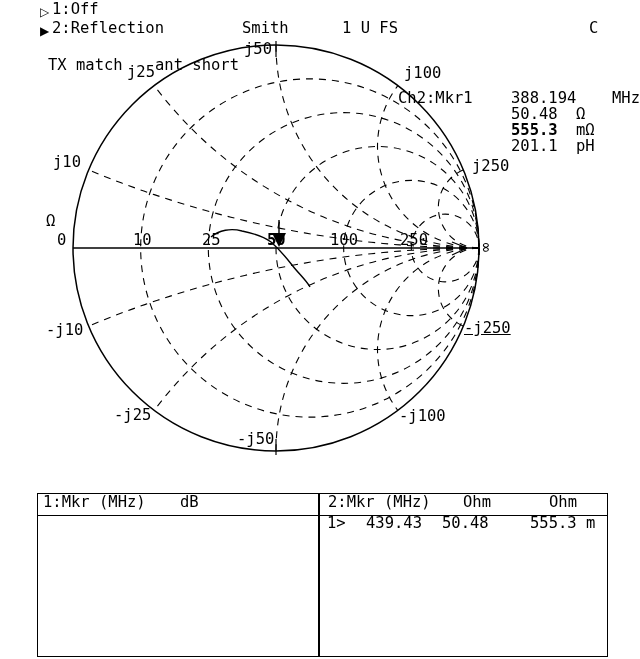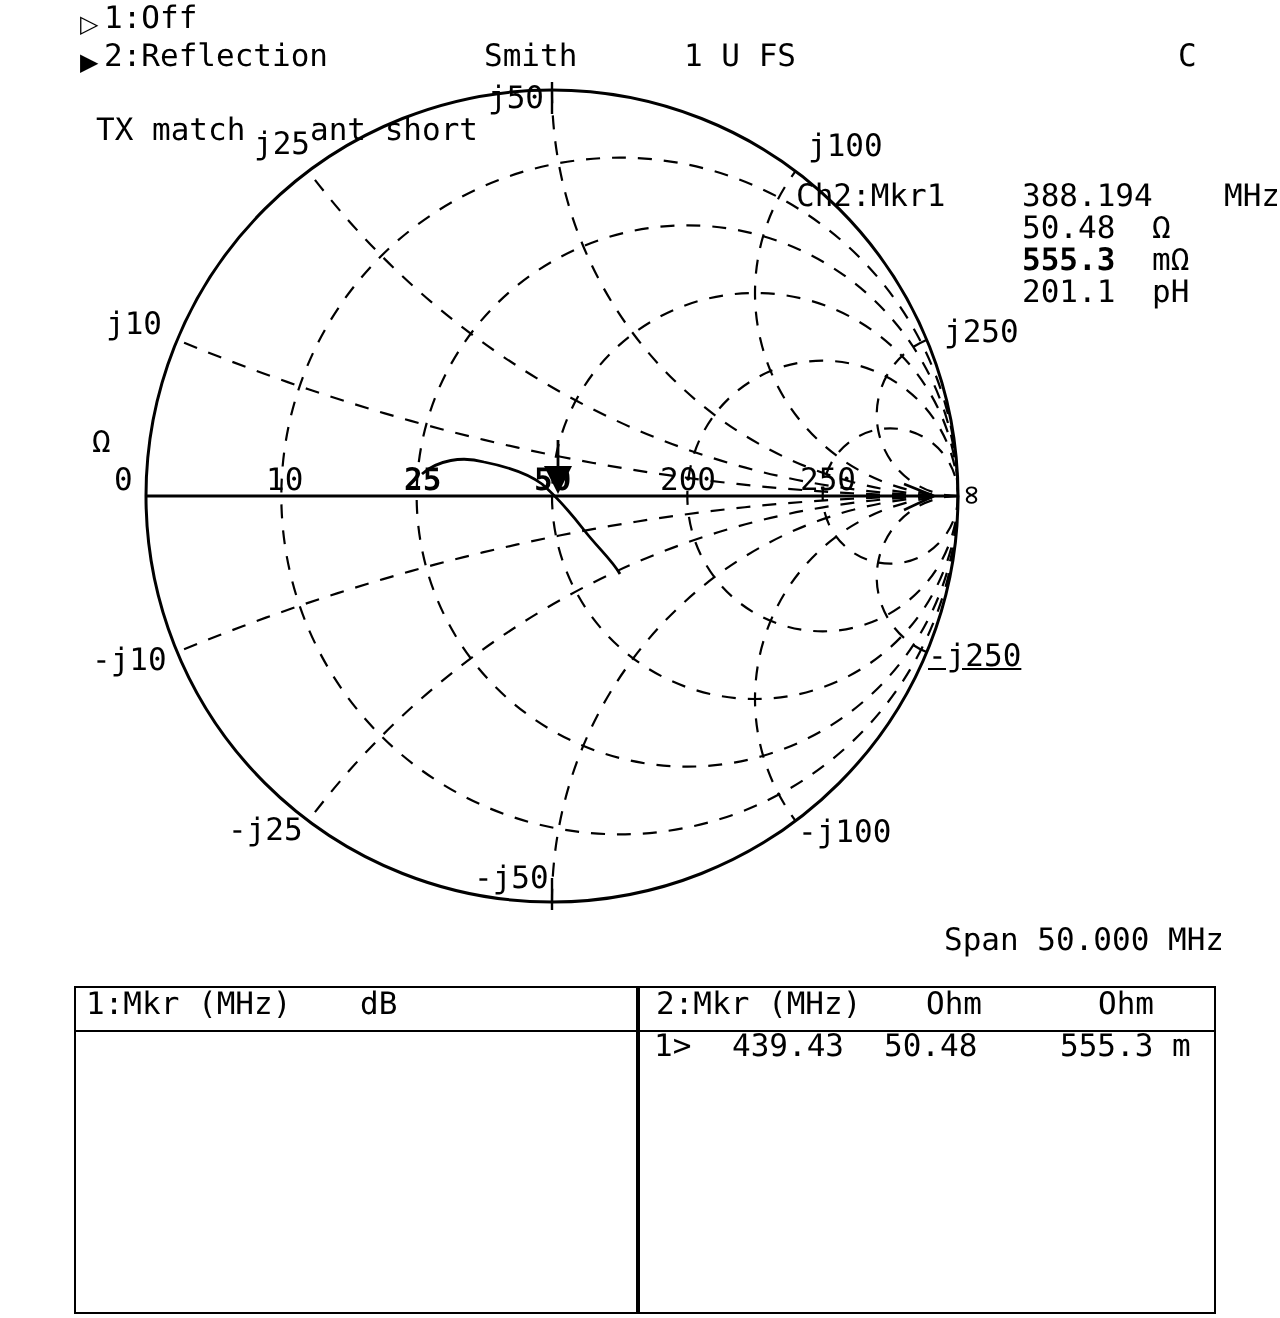--- a/index.html
+++ b/index.html
@@ -40,23 +40,23 @@
       <path d="M 479 248 A 101.5 101.5 0 0 0 397.8 410.4" stroke-width="1.1" stroke-dasharray="7 6" fill="none" stroke="#000"></path>
       <path d="M 479 248 A 40.6 40.6 0 0 0 463.4 326.1" stroke-width="1.1" stroke-dasharray="7 6" fill="none" stroke="#000"></path>
       <path d="M 211 237 C 219 230 231 228 242 231 C 252 233 263 236 271 242 C 279 249 285 256 292 265 C 299 274 306 280 310 287" stroke-width="1.4" fill="none" stroke="#000"></path>
       <line x1="279" y1="220" x2="279" y2="234" stroke-width="1.4" fill="none" stroke="#000"></line>
       <polygon points="272,233 286,233 279,247" fill="#000" stroke="none"></polygon>
     </svg>
 
   <div id="label-layer">
       <span class="t" style="left: 57px; top: 233px;">0</span>
       <span class="t" style="left: 133px; top: 233px;">10</span>
-      <span class="t" style="left: 202px; top: 233px; font-weight: bold;">25</span>
+      <span class="t" style="left: 202px; top: 233px;">25</span>
       <span class="t" style="left: 267px; top: 233px; font-weight: bold;">50</span>
-      <span class="t" style="left: 330px; top: 233px;">200</span>
+      <span class="t" style="left: 330px; top: 233px;">100</span>
       <span class="t" style="left: 400px; top: 233px;">250</span>
       <span class="t" style="left: 53px; top: 155px;">j10</span>
       <span class="t" style="left: 127px; top: 65px;">j25</span>
       <span class="t" style="left: 244px; top: 42px;">j50</span>
       <span class="t" style="left: 404px; top: 66px;">j100</span>
       <span class="t" style="left: 472px; top: 159px;">j250</span>
       <span class="t" style="left: 46px; top: 323px;">-j10</span>
       <span class="t" style="left: 114px; top: 408px;">-j25</span>
       <span class="t" style="left: 237px; top: 432px;">-j50</span>
       <span class="t" style="left: 399px; top: 409px;">-j100</span>
@@ -78,21 +78,20 @@
   <span class="tri" style="left:40px;top:25px">▶</span>
   <span class="t" style="left:52px;top:21px">2:Reflection</span>
   <span class="t" style="left:242px;top:21px">Smith</span>
   <span class="t" style="left:342px;top:21px">1 U FS</span>
   <span class="t" style="left:589px;top:21px">C</span>
   <span class="t" style="left:48px;top:58px">TX match</span>
   <span class="t" style="left:155px;top:58px">ant short</span>
 
   <span class="t" style="left:398px;top:91px">Ch2:Mkr1</span>
 
-  <span class="t" style="left:472px;top:463px">Span 50.000 MHz</span>
 
   <div class="box" style="left:37px;top:493px;width:283px;height:164px">
     <div class="hdrline"></div>
   </div>
   <div class="box" style="left:318px;top:493px;width:290px;height:164px">
     <div class="hdrline"></div>
   </div>
 
   <span class="t" style="left:43px;top:495px">1:Mkr (MHz)</span>
   <span class="t" style="left:180px;top:495px">dB</span>

